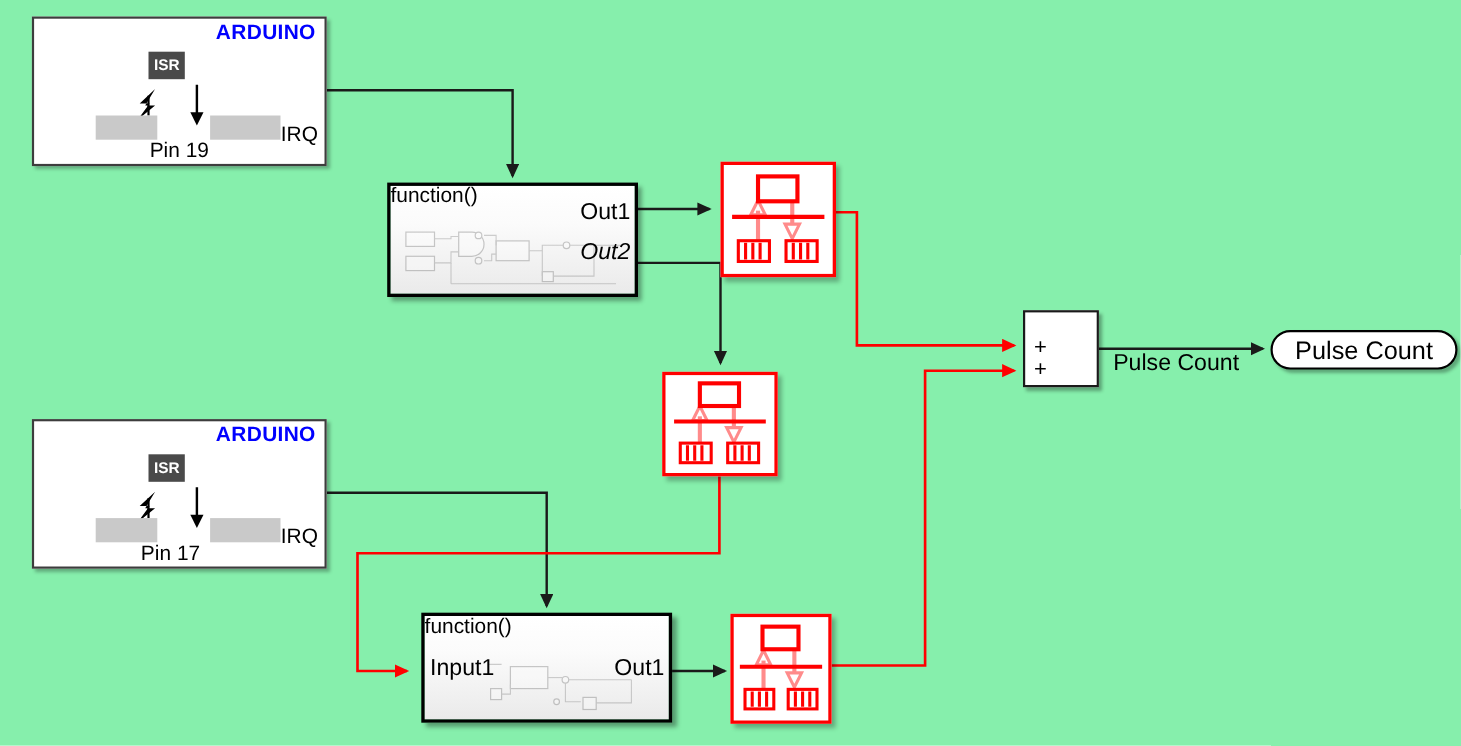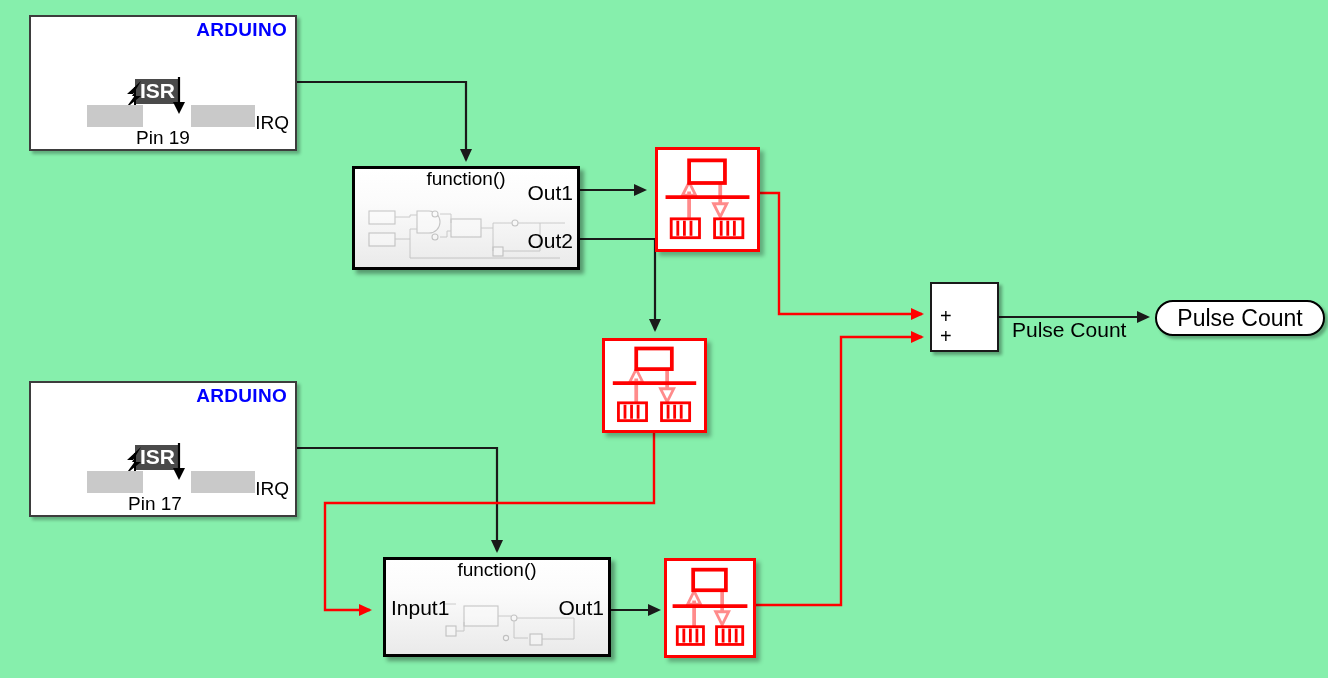--- a/index.html
+++ b/index.html
@@ -32,25 +32,24 @@
     color:#0000ff;
     font-weight:bold;
     font-size:19px;
     letter-spacing:.3px;
   }
   .isr-badge{
     position:absolute;
     background:#4a4a4a;
     color:#ffffff;
     font-weight:bold;
-    font-size:21px;
+    font-size:14px;
     line-height:22px;
     padding:1px 5px 2px 5px;
     letter-spacing:0px;
-    margin-top:32px;
   }
   .pin-label{
     position:absolute;
     font-size:19px;
     color:#000000;
     text-align:center;
     white-space:nowrap;
   }
   .irq-label{
     position:absolute;
@@ -70,21 +69,20 @@
     position:absolute;
     border:3px solid #000000;
     box-sizing:border-box;
     background:linear-gradient(to bottom,#ffffff 0%,#fbfbfb 35%,#eaeaea 100%);
     box-shadow:4px 4px 4px rgba(0,0,0,.35);
     overflow:hidden;
   }
   .fn-title{
     position:absolute;
     top:-1px;left:0;right:0;
-    text-align:center;
     font-size:19px;
     color:#000000;
     white-space:nowrap;
   }
   .port-label{
     position:absolute;
     font-size:21px;
     color:#000000;
     white-space:nowrap;
   }
@@ -258,21 +256,21 @@
         <path d="M116,25 L128,25 L128,20 L147,20"></path>
         <path d="M128,25 L128,48 L128,48"></path>
         <path d="M138,48 L175,48 L175,20 L153,20"></path>
         <path d="M45,55 L195,55"></path>
         <path d="M45,36 L45,55"></path>
         <path d="M175,20 L200,20"></path>
       </g>
     </svg>
 
     <span class="port-label port-out" style="top:12px;">Out1</span>
-    <span class="port-label port-out" style="top:60px;">Out2</span>
+    <span class="port-label port-out" style="top:48px;font-style:italic;">Out2</span>
   </div>
 
   <div class="fn-block" style="left:383px;top:557px;width:228px;height:100px;">
     <span class="fn-title">function()</span>
 
     <svg style="position:absolute;left:58px;top:38px;width:160px;height:52px;opacity:.30;" viewBox="0 0 160 52">
       <g stroke="#555" stroke-width="1.1" fill="#ffffff">
         <rect x="20" y="8" width="34" height="20"></rect>
         <rect x="2" y="28" width="10" height="10"></rect>
         <rect x="86" y="36" width="12" height="11"></rect>

